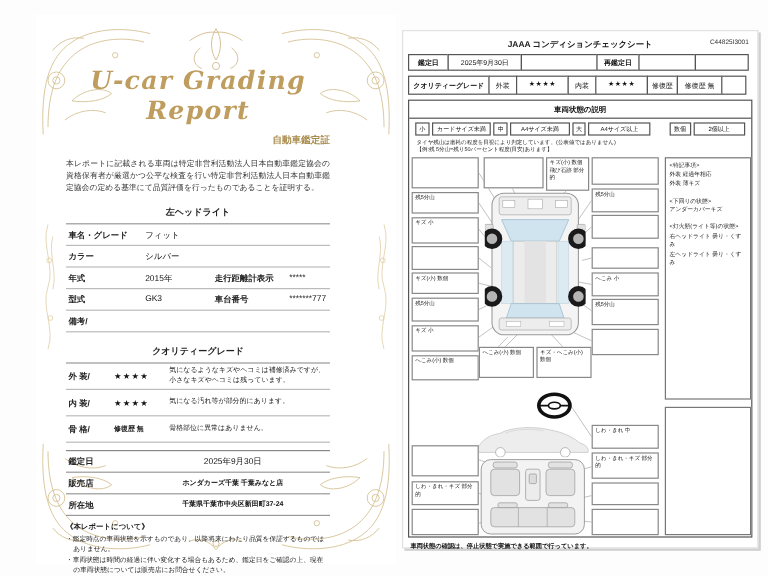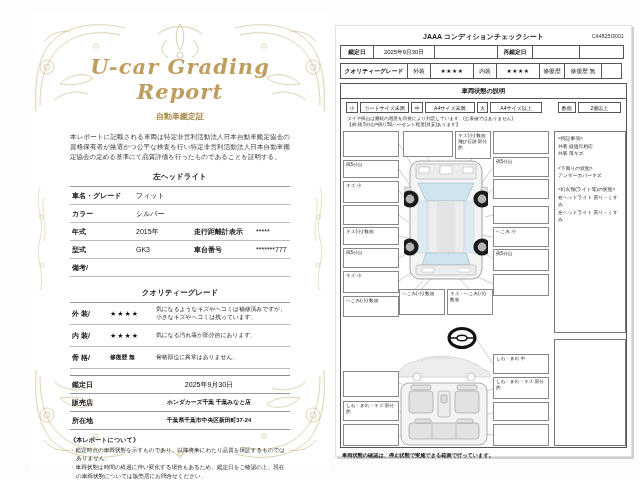--- a/index.html
+++ b/index.html
@@ -7,27 +7,27 @@
     width:640px;height:480px;position:relative;overflow:hidden;
     background:#fdfdfd;
     font-family:"Liberation Sans","DejaVu Sans",sans-serif;
     -webkit-font-smoothing:antialiased;
   }
   .page{position:absolute;background:#fff;}
 
   
   .left-page{left:30px;top:12px;width:300px;height:458px;}
   .ornament{position:absolute;left:0;top:0;width:100%;height:100%;pointer-events:none;}
-  .lp-content{position:absolute;left:40px;top:34px;width:220px;}
+  .lp-content{position:absolute;left:25px;top:34px;width:220px;}
   .lp-title{
     font-family:"DejaVu Serif","Liberation Serif",serif;
     font-style:italic;font-weight:bold;font-size:21px;letter-spacing:1px;
     color:#bf9d5e;text-align:center;margin-top:8px;
   }
-  .lp-subtitle{text-align:center;font-size:8px;font-weight:bold;color:#a98c4e;margin-top:7px;}
+  .lp-subtitle{text-align:right;font-size:8px;font-weight:bold;color:#a98c4e;margin-top:7px;}
   .lp-intro{font-size:6.5px;color:#333;line-height:1.5;margin:10px 0 0;text-align:justify;}
   .sec-title{text-align:center;font-size:7.5px;font-weight:bold;color:#222;margin:11px 0 4px;}
   .spec-table{border-top:1px solid #999;font-size:7px;color:#111;}
   .srow{display:flex;align-items:center;min-height:15px;border-bottom:1px solid #bbb;padding:1px 2px;}
   .srow .lbl{width:64px;font-weight:bold;color:#222;flex:none;}
   .srow .lbl2{width:62px;font-weight:bold;color:#222;flex:none;margin-left:6px;}
   .srow .val{flex:1;color:#111;}
   .grade-table{border-top:1px solid #999;font-size:7px;}
   .grow{display:flex;align-items:center;border-bottom:1px solid #bbb;padding:2px 2px;min-height:17px;}
   .grow .glbl{width:38px;font-weight:bold;color:#222;flex:none;}

